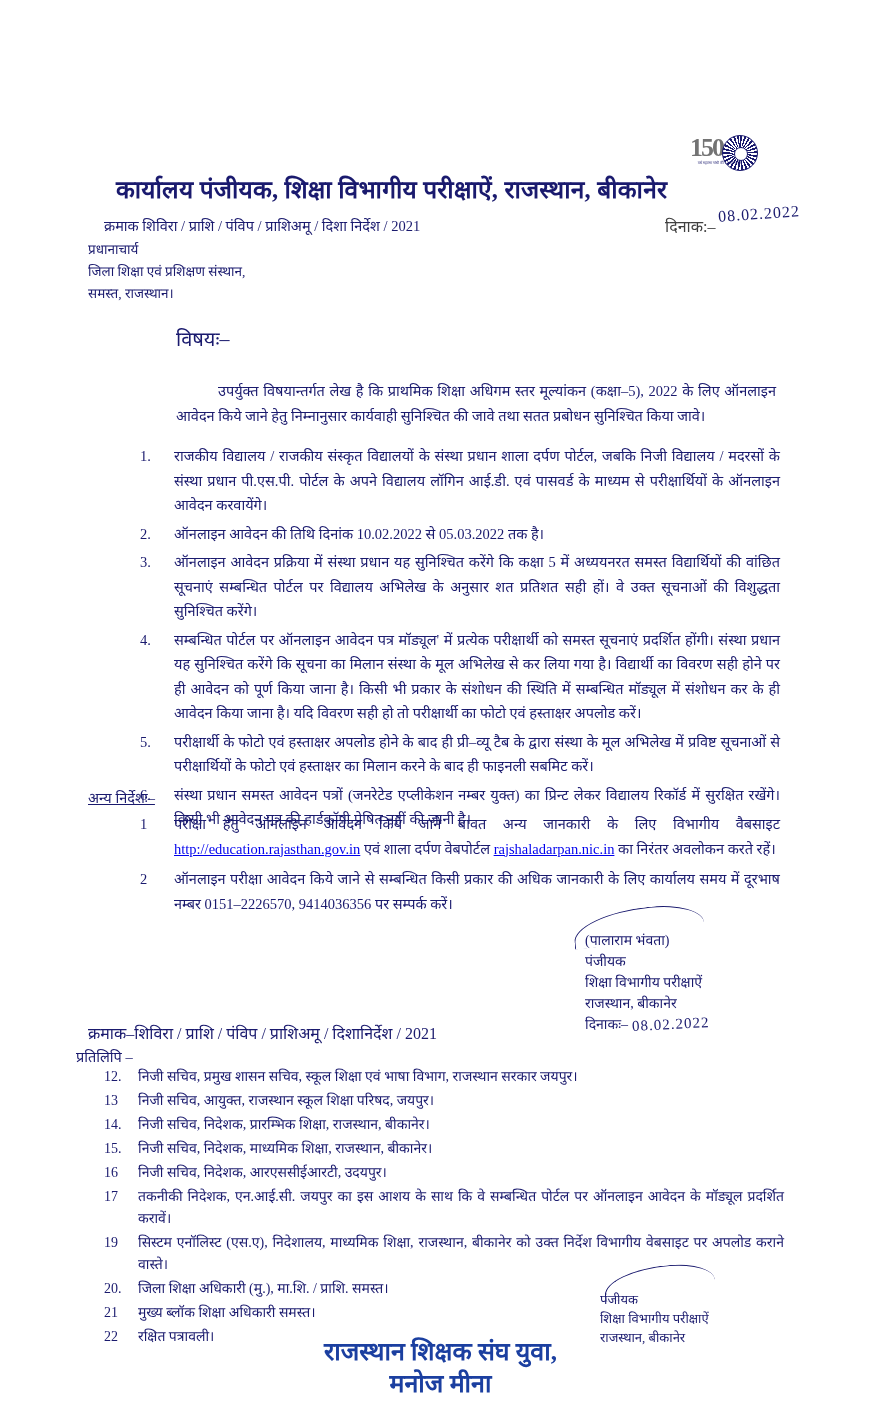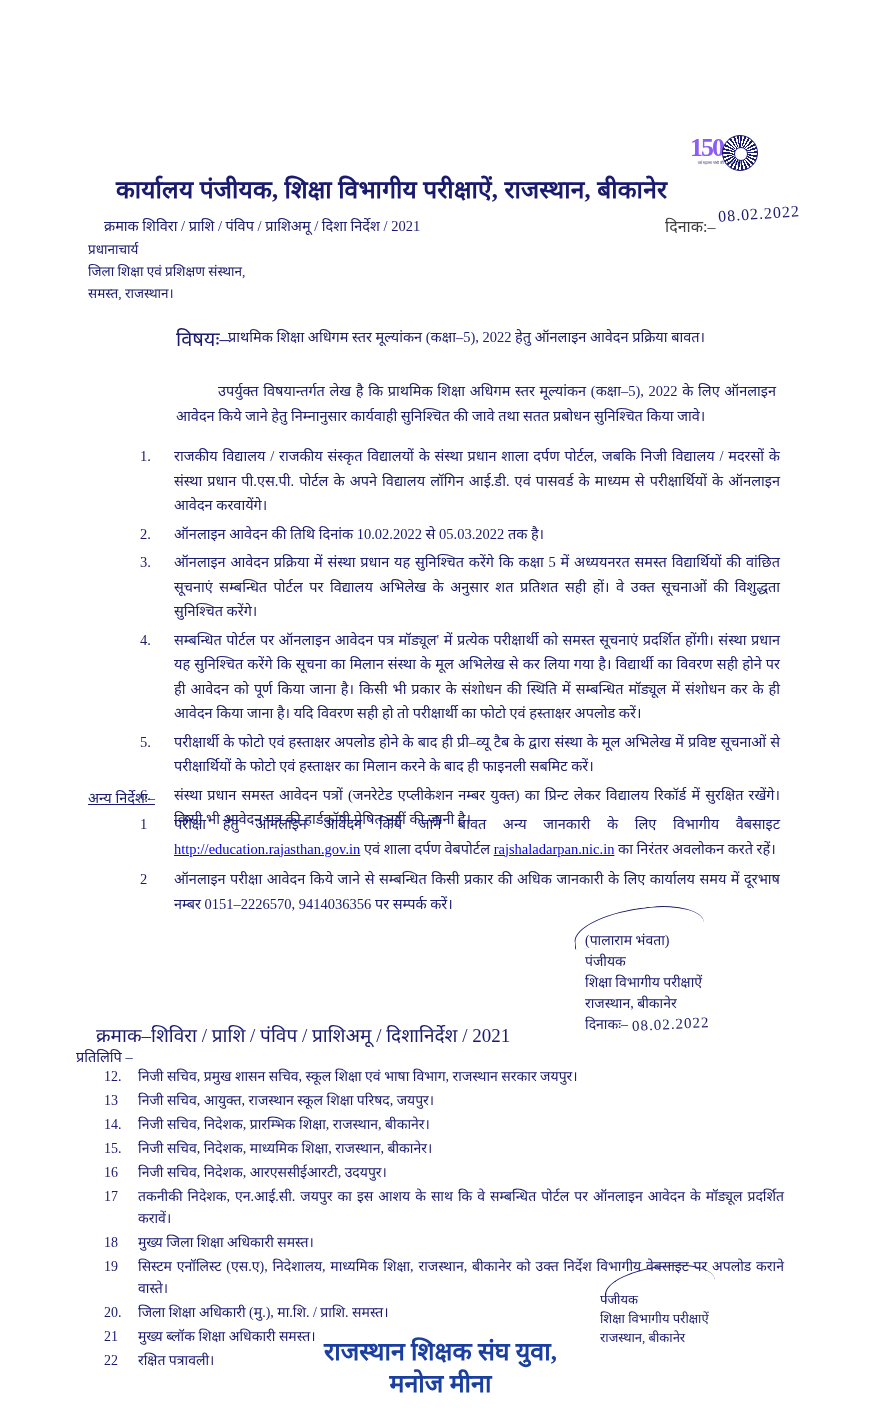--- a/index.html
+++ b/index.html
@@ -58,21 +58,21 @@
     background: #ffffff;
     border: 1px solid #1a1a6e;
   }
   .emblem .fifty {
     position: absolute;
     left: 0;
     top: 0;
     font-size: 26px;
     font-weight: bold;
     letter-spacing: -2px;
-    color: #8b5cf6;
+    color: #737373;
     font-family: "Liberation Serif", serif;
   }
   .emblem .caption {
     position: absolute;
     left: 6px;
     top: 28px;
     font-size: 3.6px;
     line-height: 4.4px;
     width: 48px;
     color: #1a1a6e;
@@ -245,24 +245,24 @@
     font-family: "Liberation Serif", serif;
     font-size: 15px;
     letter-spacing: 1px;
     transform: rotate(-3deg);
     display: inline-block;
   }
 
   
   .memo2 {
     position: absolute;
-    left: 96px;
+    left: 88px;
     top: 1022px;
     font-family: "Liberation Serif", serif;
-    font-size: 19px;
+    font-size: 16px;
   }
   .copy-label {
     position: absolute;
     left: 76px;
     top: 1046px;
     font-family: "Liberation Serif", serif;
     font-size: 14.5px;
   }
   .copy-list {
     position: absolute;
@@ -339,21 +339,20 @@
 
     <div class="memo-no">क्रमाक शिविरा / प्राशि / पंविप / प्राशिअमू / दिशा निर्देश / 2021</div>
     <div class="memo-date-label">दिनाक:–</div>
     <div class="memo-date-hand">08.02.2022</div>
 
     <div class="addr1">प्रधानाचार्य</div>
     <div class="addr2">जिला शिक्षा एवं प्रशिक्षण संस्थान,</div>
     <div class="addr3">समस्त, राजस्थान।</div>
 
     <div class="subject-label">विषयः–</div>
-    <div class="subject-text">प्राथमिक शिक्षा अधिगम स्तर मूल्यांकन (कक्षा–5), 2022 हेतु ऑनलाइन आवेदन प्रक्रिया बावत।</div>
 
     <div class="intro">उपर्युक्त विषयान्तर्गत लेख है कि प्राथमिक शिक्षा अधिगम स्तर मूल्यांकन (कक्षा–5), 2022 के लिए ऑनलाइन आवेदन किये जाने हेतु निम्नानुसार कार्यवाही सुनिश्चित की जावे तथा सतत प्रबोधन सुनिश्चित किया जावे।</div>
 
     <div class="main-list">
       <div class="li">
         <span class="num">1.</span>
         <span>राजकीय विद्यालय / राजकीय संस्कृत विद्यालयों के संस्था प्रधान शाला दर्पण पोर्टल, जबकि निजी विद्यालय / मदरसों के संस्था प्रधान पी.एस.पी. पोर्टल के अपने विद्यालय लॉगिन आई.डी. एवं पासवर्ड के माध्यम से परीक्षार्थियों के ऑनलाइन आवेदन करवायेंगे।</span>
       </div>
       <div class="li">
         <span class="num">2.</span>
@@ -422,24 +421,20 @@
       </div>
       <div class="li">
         <span class="num">16</span>
         <span>निजी सचिव, निदेशक, आरएससीईआरटी, उदयपुर।</span>
       </div>
       <div class="li">
         <span class="num">17</span>
         <span>तकनीकी निदेशक, एन.आई.सी. जयपुर का इस आशय के साथ कि वे सम्बन्धित पोर्टल पर ऑनलाइन आवेदन के मॉड्यूल प्रदर्शित करावें।</span>
       </div>
       <div class="li">
-        <span class="num">18</span>
-        <span>मुख्य जिला शिक्षा अधिकारी समस्त।</span>
-      </div>
-      <div class="li">
         <span class="num">19</span>
         <span>सिस्टम एनॉलिस्ट (एस.ए), निदेशालय, माध्यमिक शिक्षा, राजस्थान, बीकानेर को उक्त निर्देश विभागीय वेबसाइट पर अपलोड कराने वास्ते।</span>
       </div>
       <div class="li">
         <span class="num">20.</span>
         <span>जिला शिक्षा अधिकारी (मु.), मा.शि. / प्राशि. समस्त।</span>
       </div>
       <div class="li">
         <span class="num">21</span>
         <span>मुख्य ब्लॉक शिक्षा अधिकारी समस्त।</span>

